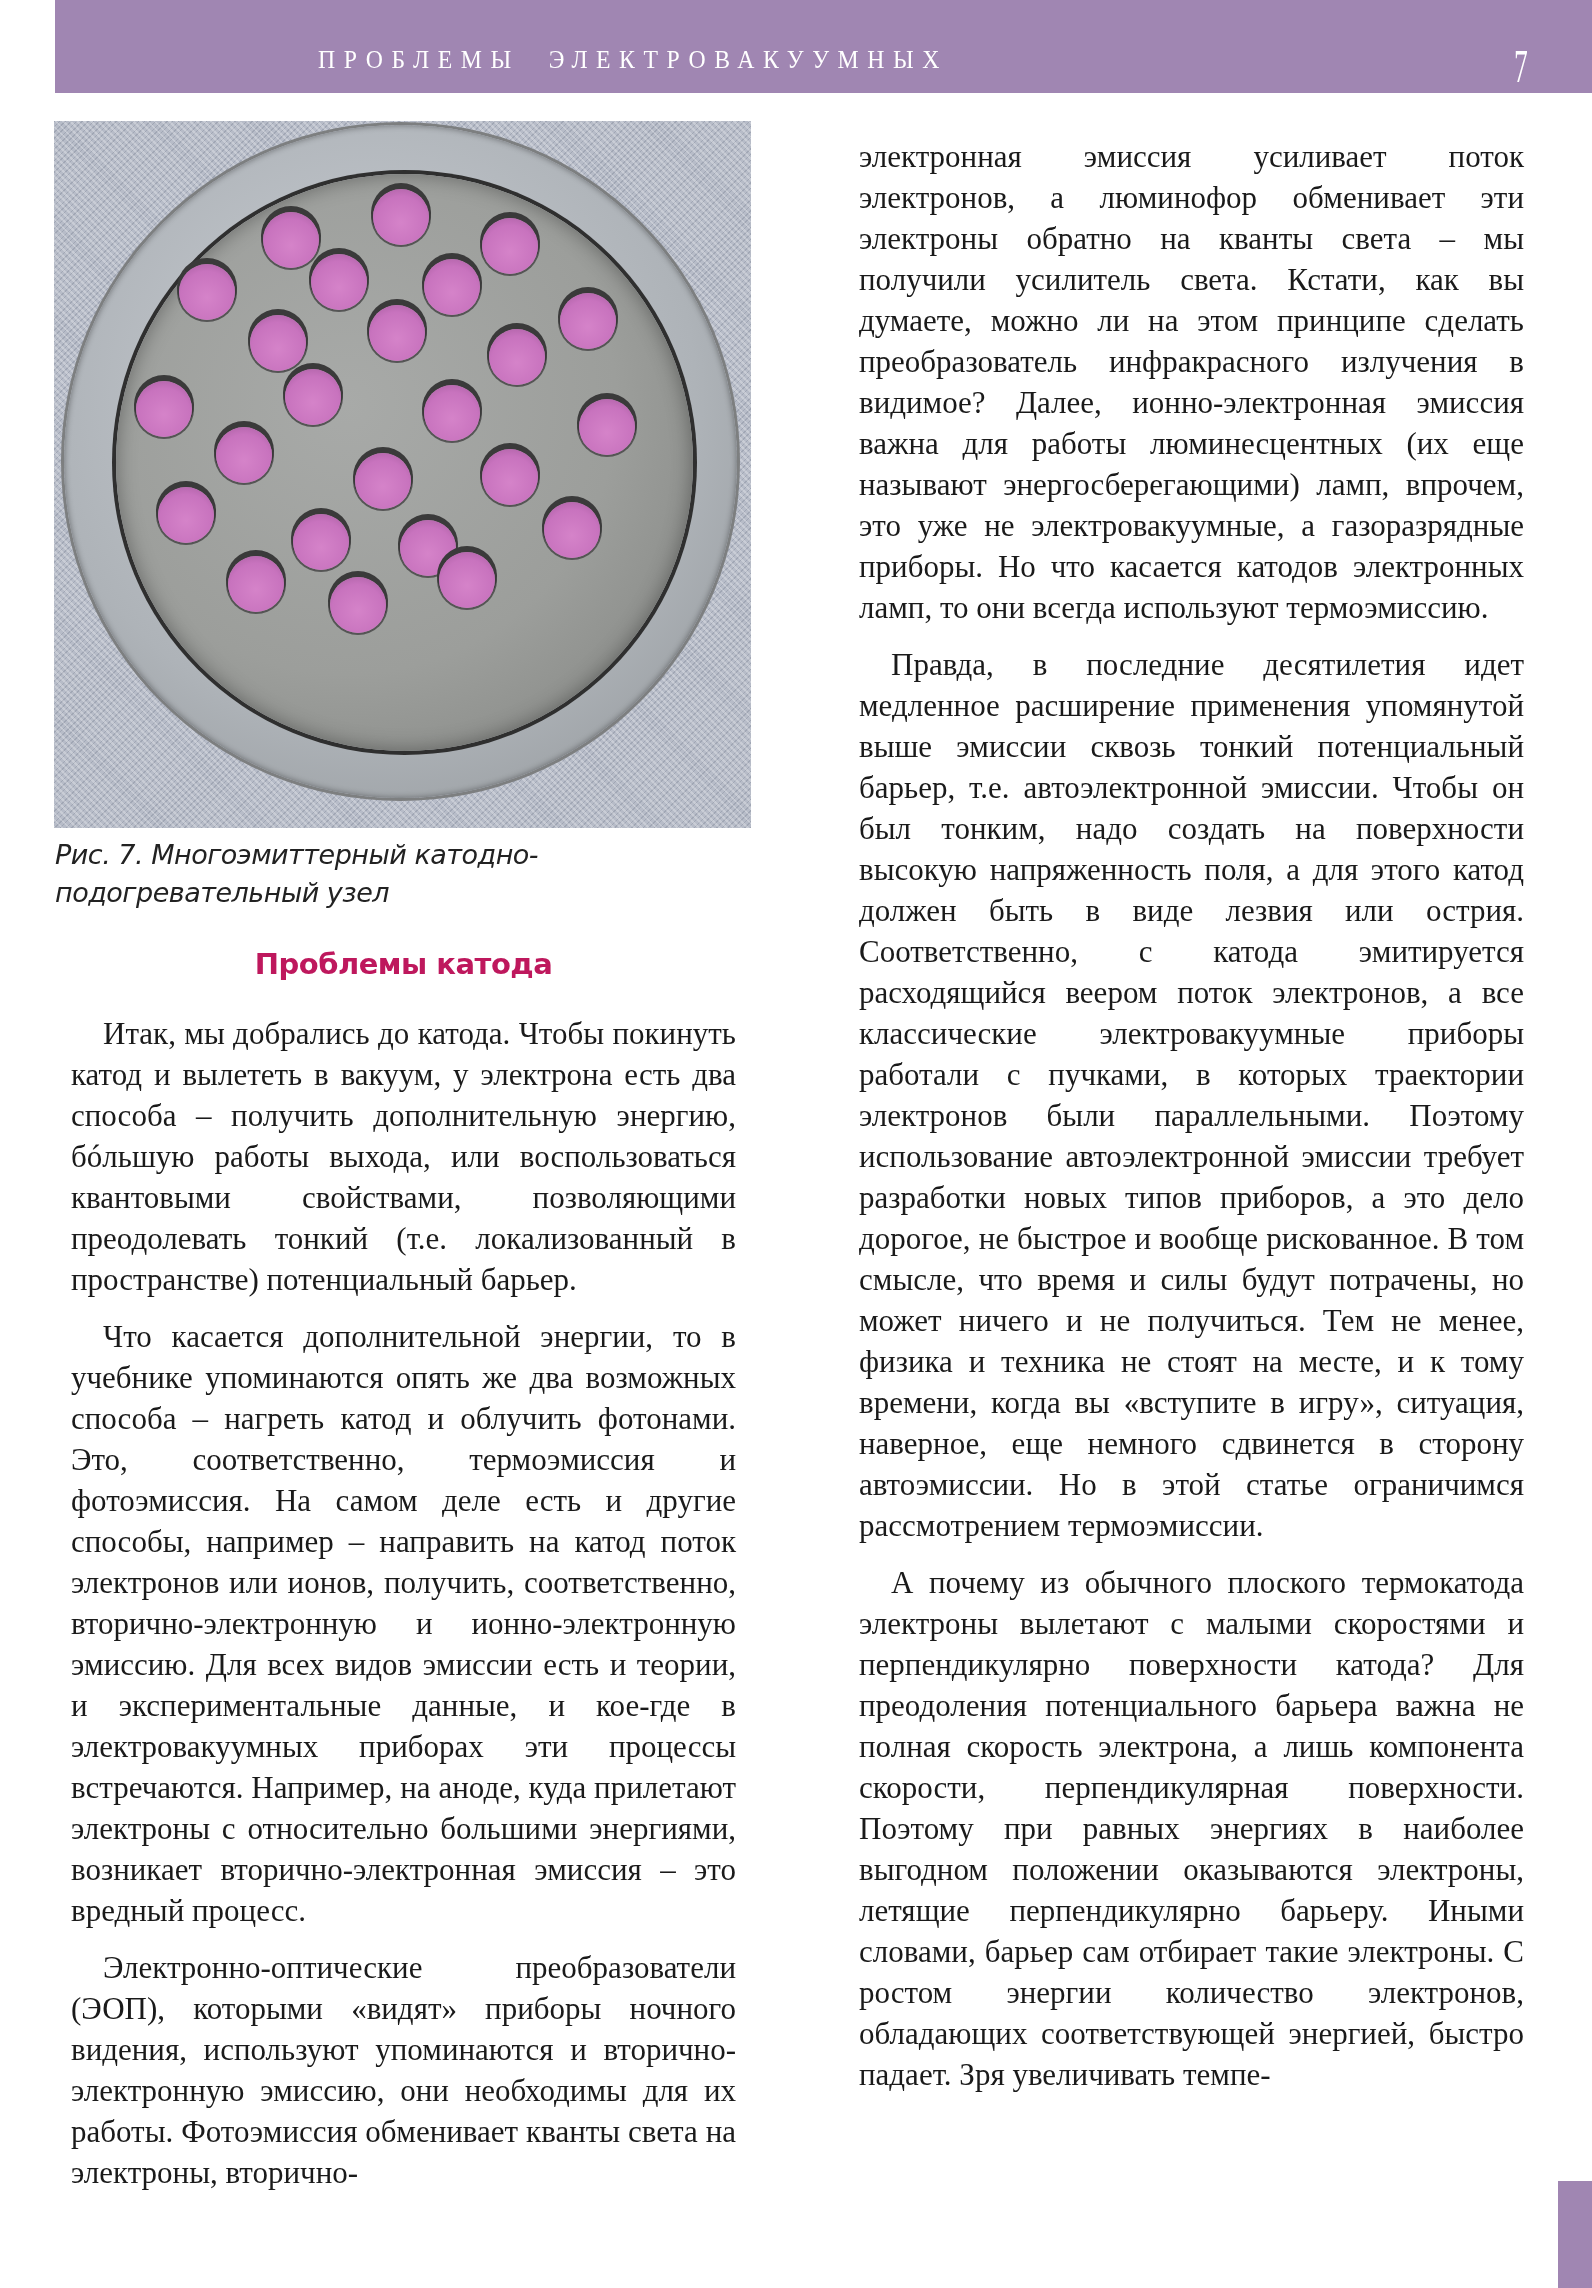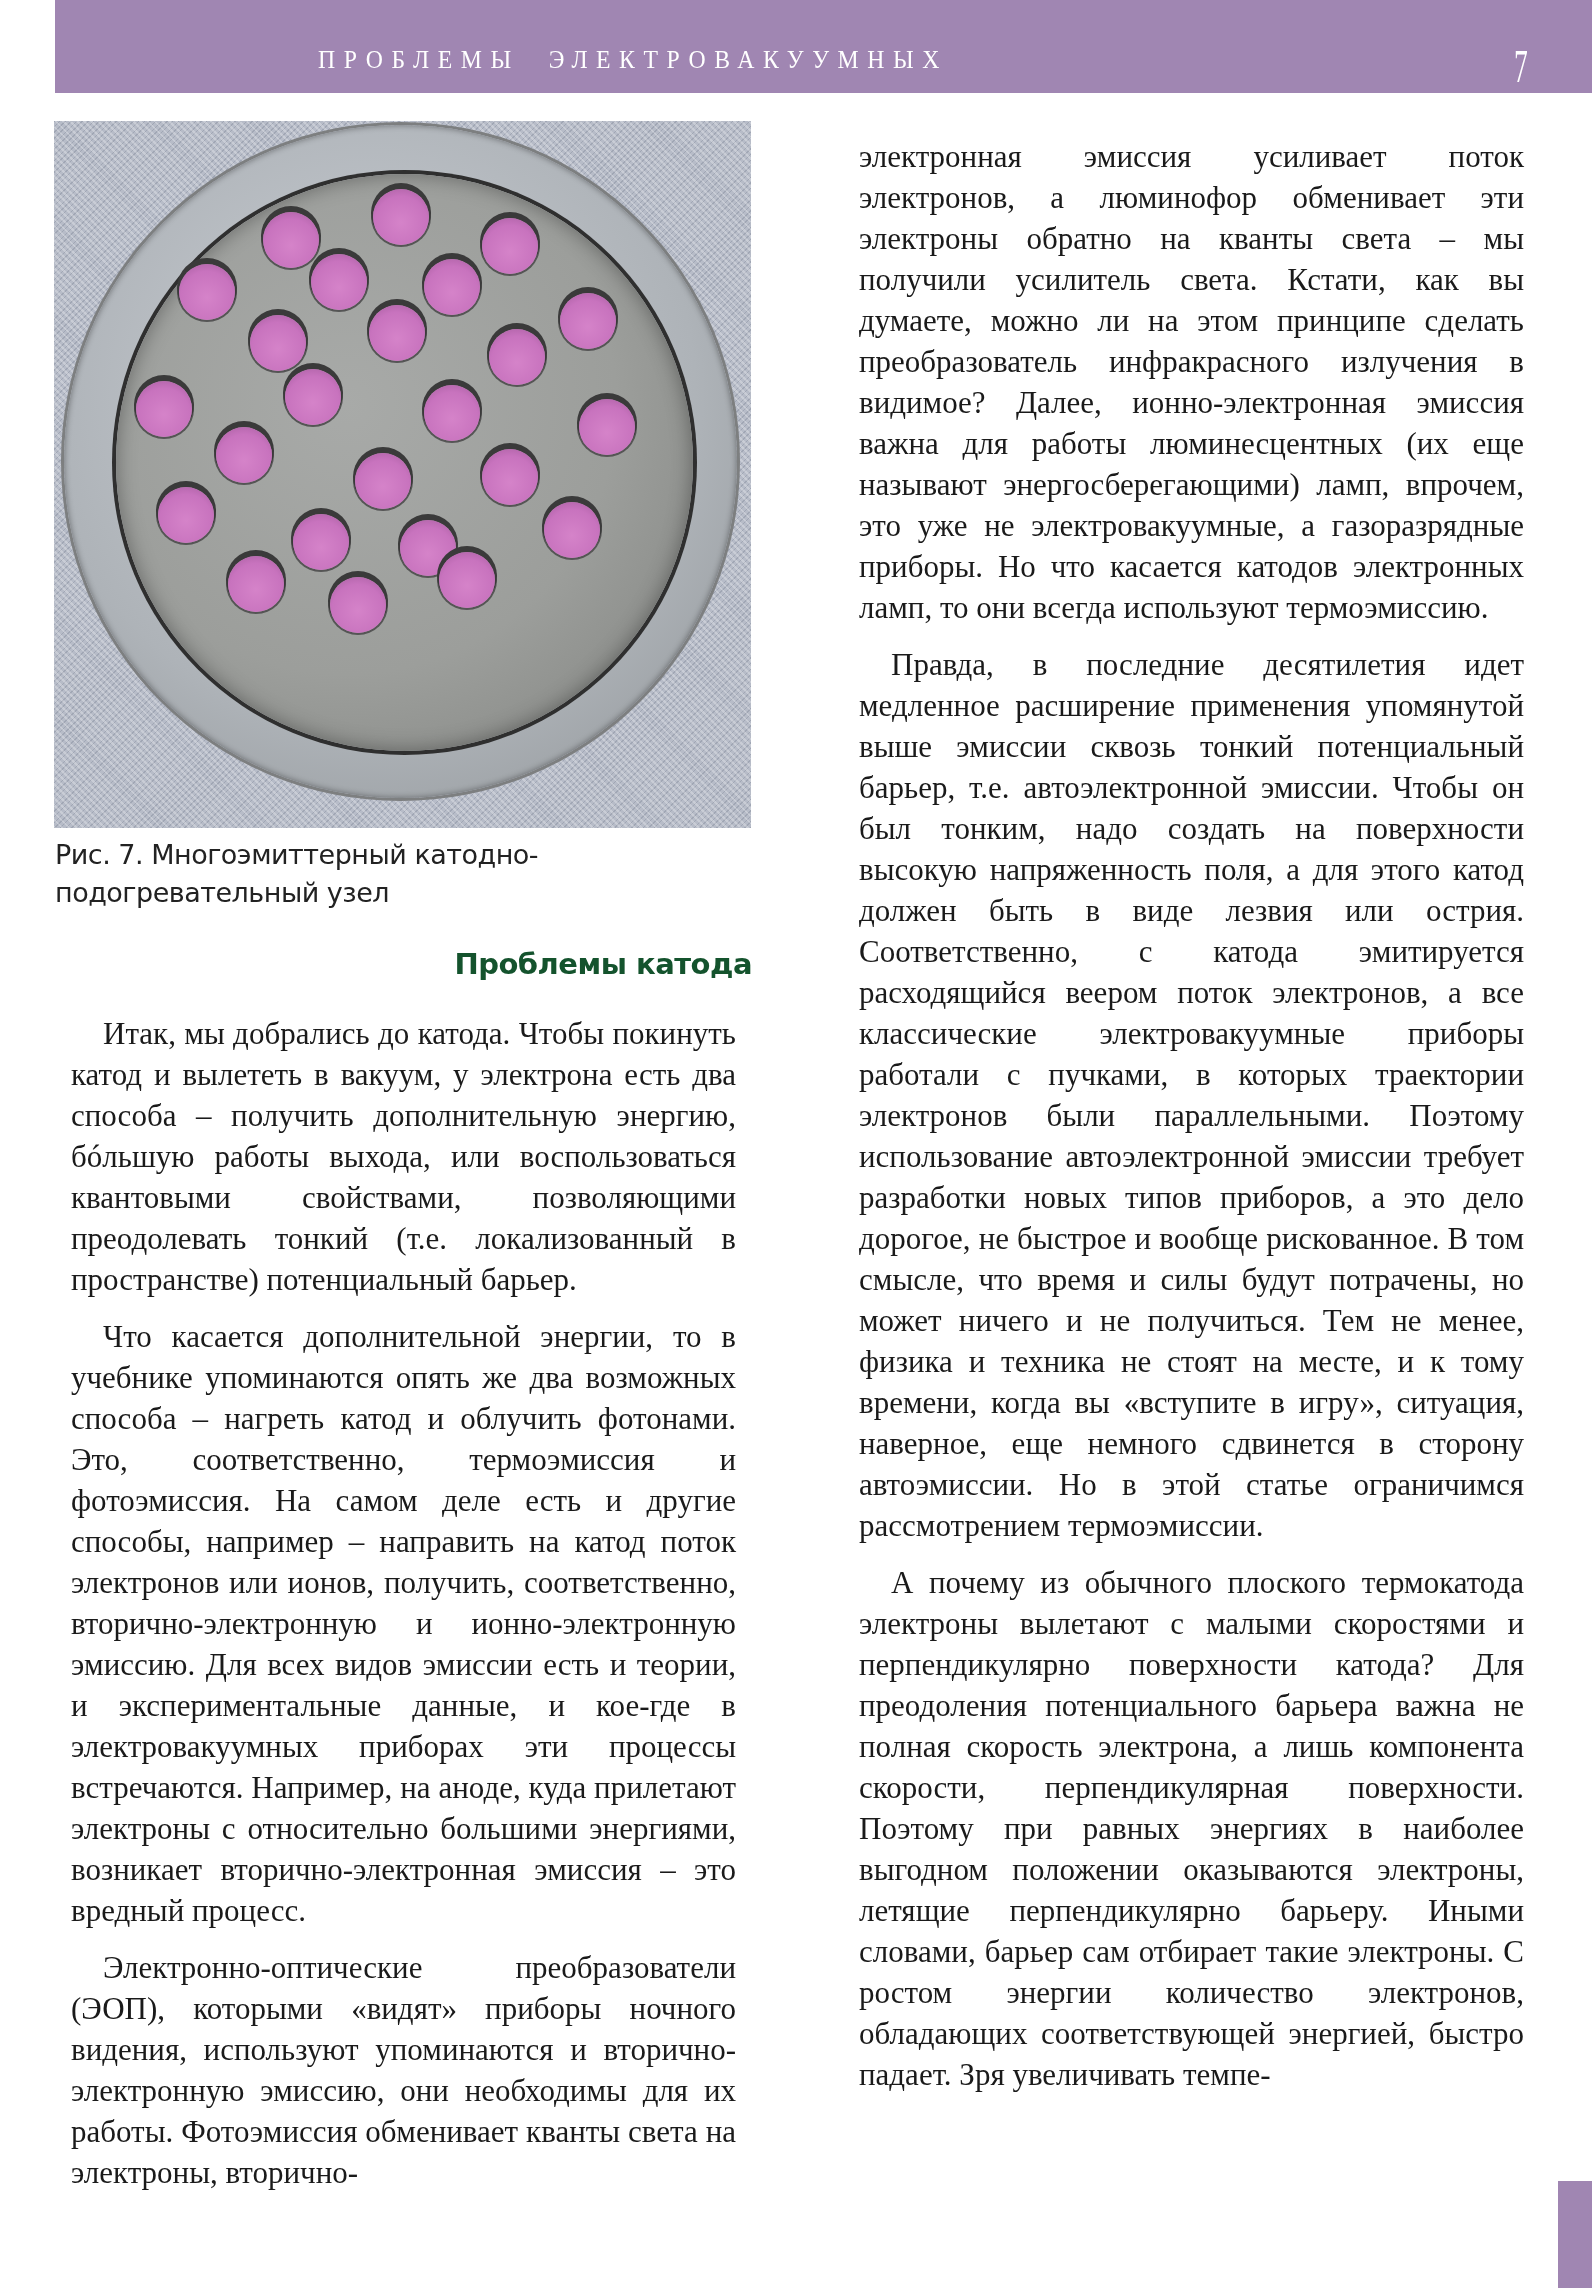--- a/index.html
+++ b/index.html
@@ -43,27 +43,27 @@
     background: radial-gradient(circle at 40% 40%, #a8aaa8 0%, #9c9e9b 55%, #80827f 100%);
     box-shadow: 0 0 0 4px #2f2f2f, inset 0 0 20px rgba(0,0,0,0.35);
   }
   .dot {
     position: absolute; width: 56px; height: 56px; border-radius: 50%;
     background: radial-gradient(circle at 50% 60%, #d583c9 0%, #c873be 60%, #a25a9b 100%);
     box-shadow: 0 -4px 0 2px #3a3a3a, 0 0 0 2px #555;
   }
   .caption {
     position: absolute; left: 55px; top: 836px; width: 697px;
-    font-family: "DejaVu Sans", "Liberation Sans", sans-serif; 
+    font-family: "DejaVu Sans", "Liberation Sans", sans-serif; font-style: italic;
     font-size: 27px; line-height: 38px; color: #222; letter-spacing: -0.5px;
   }
   .section-heading {
-    position: absolute; left: 55px; top: 947px; width: 697px; text-align: right;
+    position: absolute; left: 55px; top: 947px; width: 697px; text-align: center;
     font-family: "DejaVu Sans", "Liberation Sans", sans-serif; font-weight: bold;
-    font-size: 29px; color: #14532d; letter-spacing: -0.5px;
+    font-size: 29px; color: #be185d; letter-spacing: -0.5px;
   }
   .col {
     position: absolute; font-family: "Liberation Serif", "DejaVu Serif", serif;
     font-size: 31px; line-height: 41px; color: #1a1a1a; text-align: justify;
   }
   .col-left { left: 55px; top: 997px; width: 697px; }
   .col-right { left: 843px; top: 120px; width: 697px; }
   .col p { margin: 16px; text-indent: 32px; }
   .col p.cont { text-indent: 0; }
 </style>

